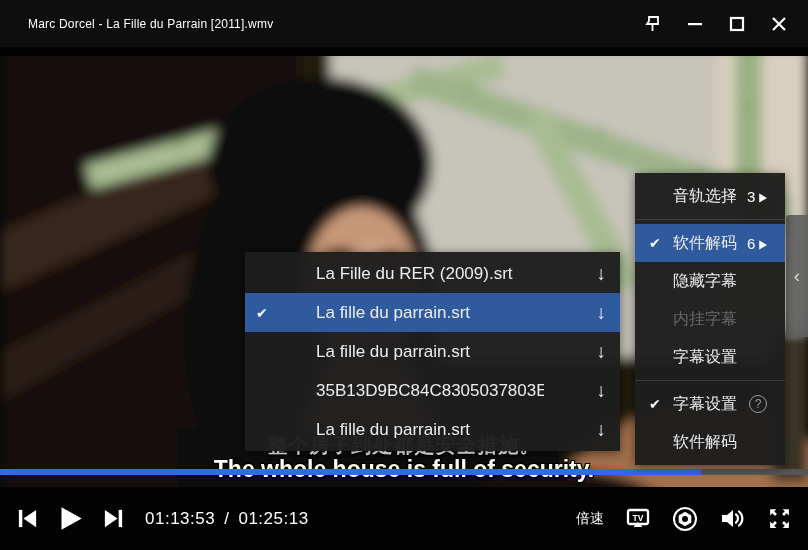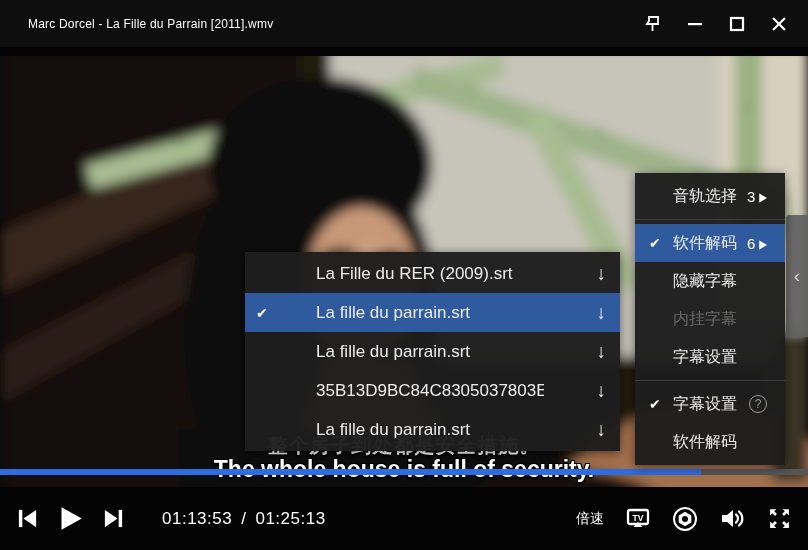--- a/index.html
+++ b/index.html
@@ -59,21 +59,21 @@
   .mitem .dl    { flex:0 0 26px; text-align:right; color:#e8eef6; font-size:19px; font-weight:bold; }
   .mdivider { height:1px; background:#3d3d3d; margin:4px 0; }
 
   
   .controlbar { position:absolute; left:0; bottom:0; width:808px; height:63px; background:#030303;
                 display:flex; align-items:center; z-index:20; }
   .cb-left  { display:flex; align-items:center; padding-left:16px; gap:18px; }
   .cb-right { margin-left:auto; display:flex; align-items:center; gap:21px; padding-right:16px; }
   .cb-btn { display:flex; align-items:center; justify-content:center; cursor:pointer;text-decoration:underline; }
   .cb-btn svg { display:block; }
-  .time { color:#fff; font-size:17px; display:flex; gap:9px; margin-left:19px; letter-spacing:.5px; }
+  .time { color:#fff; font-size:17px; display:flex; gap:9px; margin-left:2px; letter-spacing:.5px; }
   .speed { color:#fff; font-size:14px; cursor:pointer; }
 </style>
 </head>
 <body>
 
 <div class="window">
 
   <div class="titlebar">
     <div class="title">Marc Dorcel - La Fille du Parrain [2011].wmv</div>
     <div class="win-btns">

